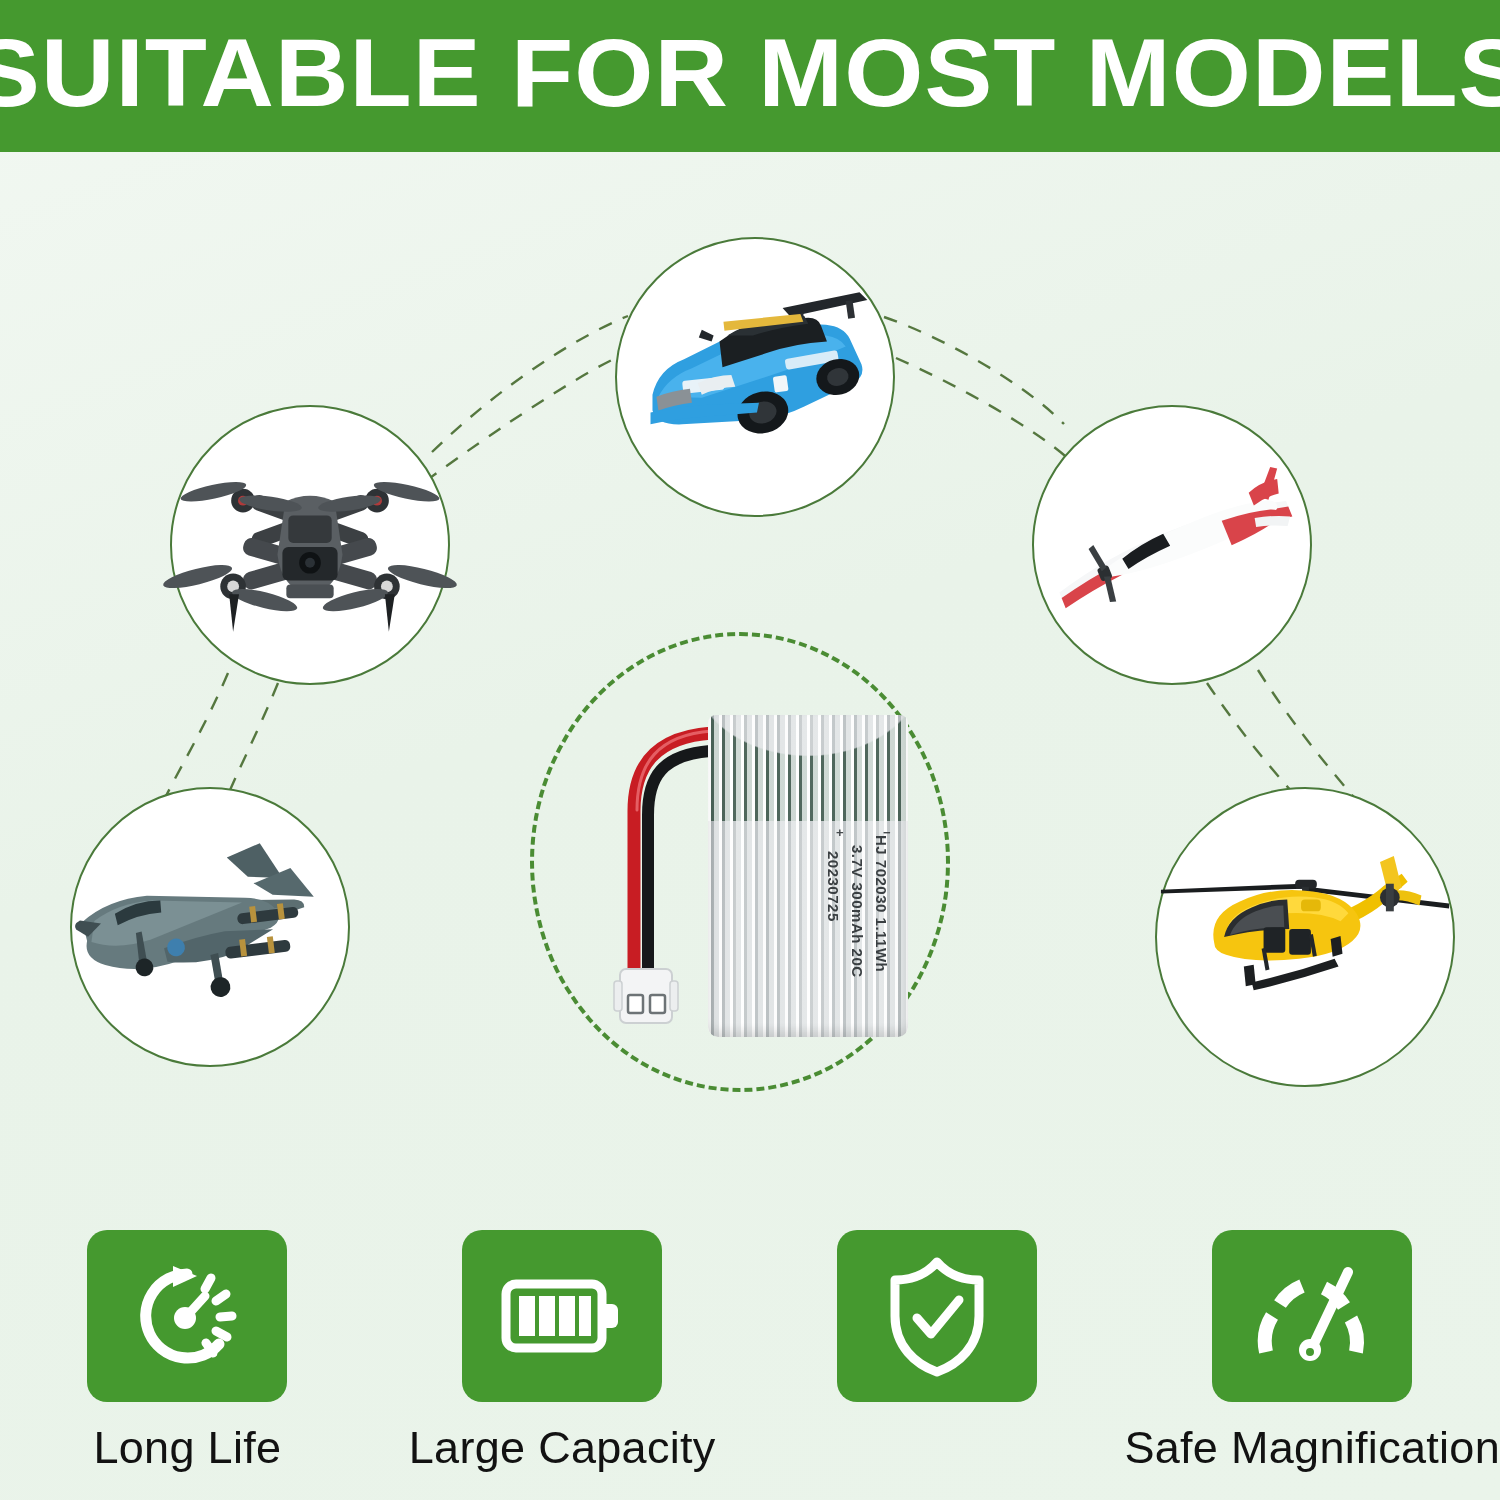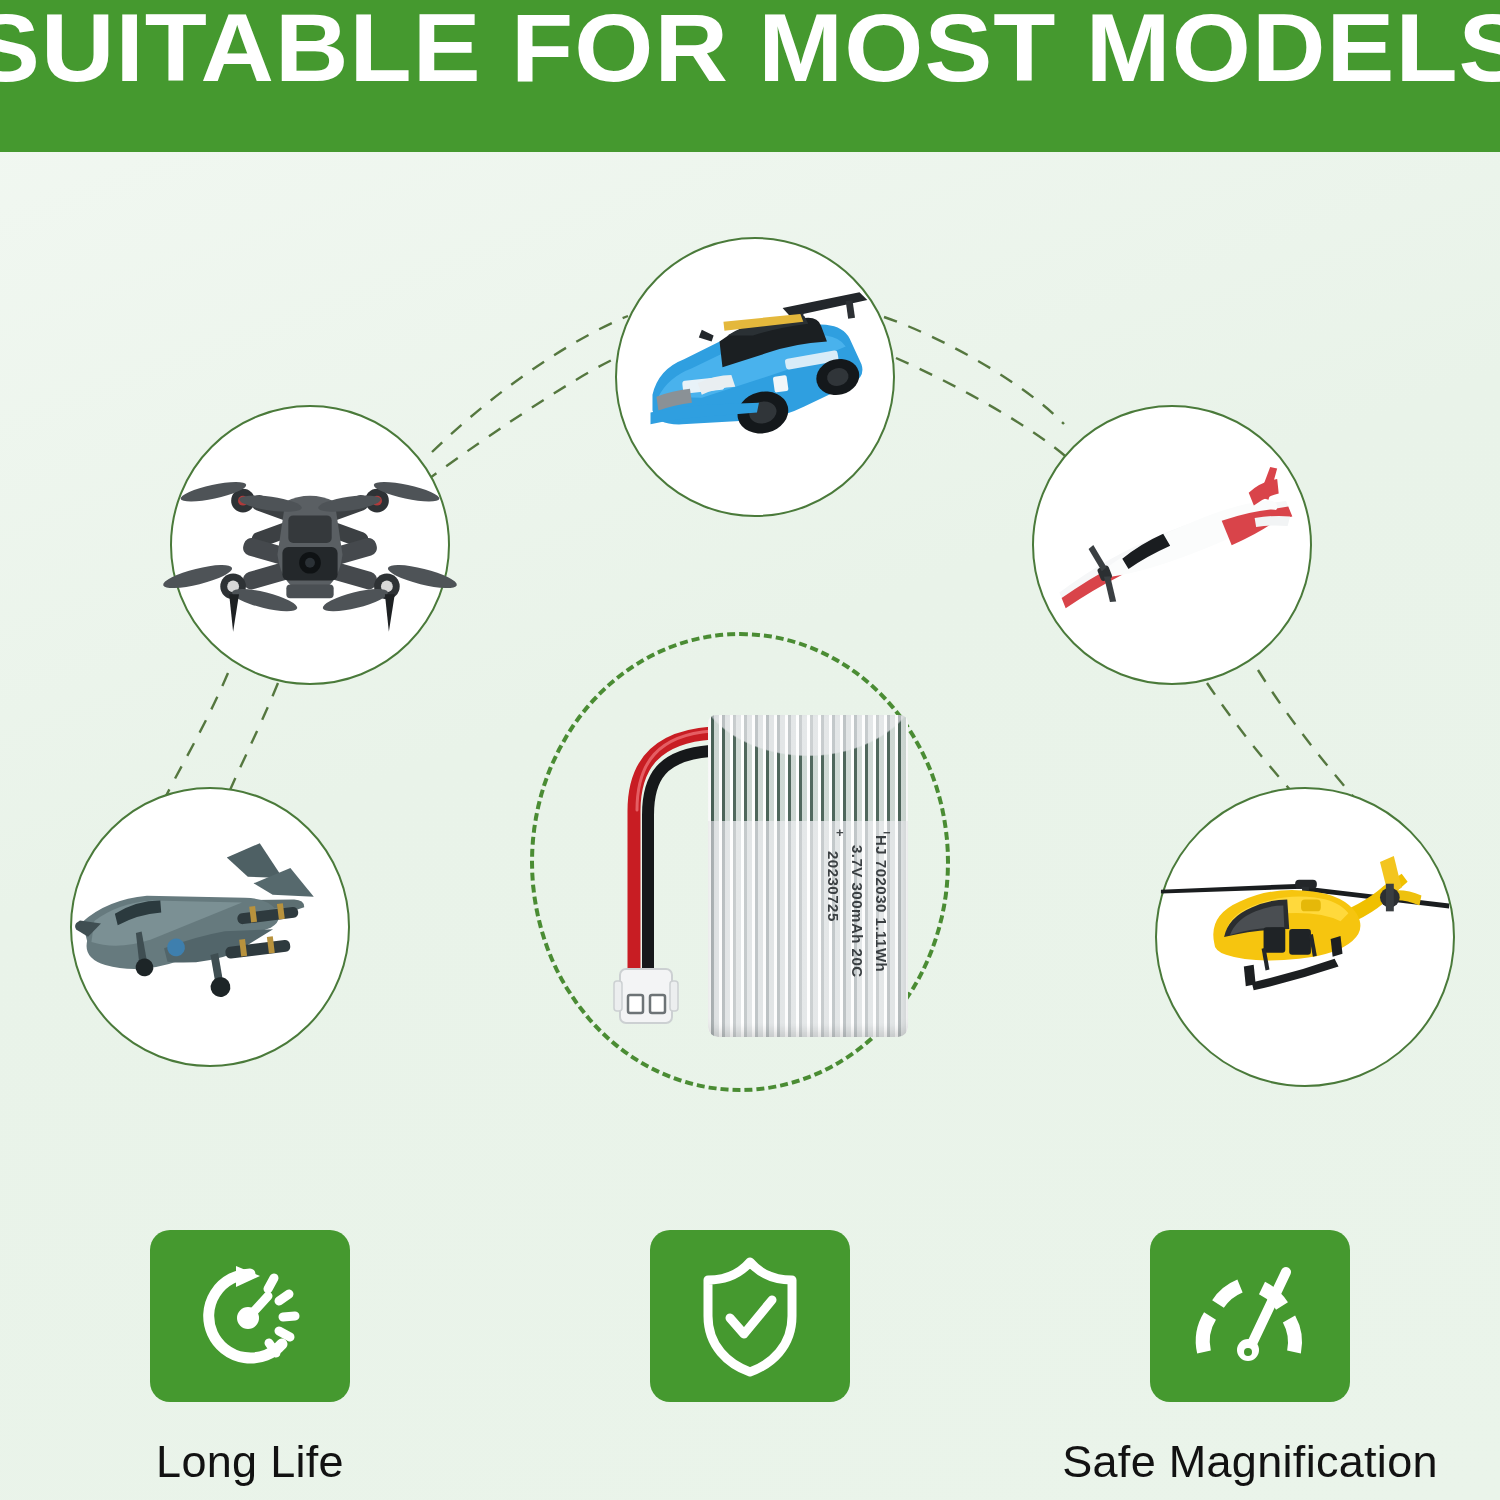--- a/index.html
+++ b/index.html
@@ -17,20 +17,21 @@
   }
 
   
   #header-banner {
     position: absolute;
     left: 0; top: 0;
     width: 1500px;
     height: 152px;
     background: #45992f;
     display: flex;
+    align-items: center;
     justify-content: center;
     overflow: hidden;
   }
   #header-title {
     color: #ffffff;
     font-family: "Liberation Sans Narrow", "Liberation Sans", sans-serif;
     font-size: 96px;
     font-weight: bold;
     letter-spacing: 1px;
     line-height: 1;
@@ -158,21 +159,21 @@
   .feature-icon-box {
     width: 200px;
     height: 172px;
     border-radius: 20px;
     background: #45992f;
     display: flex;
     align-items: center;
     justify-content: center;
   }
   .feature-label {
-    margin-top: 34px;
+    margin-top: 20px;
     font-family: "Liberation Sans Narrow", "Liberation Sans", sans-serif;
     font-size: 45px;
     color: #121212;
     white-space: nowrap;
     letter-spacing: 0.3px;
   }
 </style>
 </head>
 <body>
 
@@ -423,20 +424,35 @@
           <path d="M99 38 L89 45"></path>
           <path d="M105 60 L93 61"></path>
           <path d="M100 81 L89 75"></path>
           <path d="M86 97 L79 87"></path>
         </g>
       </svg>
     </div>
     <div class="feature-label">Long Life</div>
   </div>
 
+  <div class="feature-item">
+    <div class="feature-icon-box">
+      <svg width="124" height="104" viewBox="0 0 124 104">
+        <rect x="6" y="20" width="96" height="64" rx="10" fill="none" stroke="#ffffff" stroke-width="9"></rect>
+        <rect x="100" y="40" width="18" height="24" rx="6" fill="#ffffff"></rect>
+        <g fill="#ffffff">
+          <rect x="19" y="32" width="16" height="40"></rect>
+          <rect x="39" y="32" width="16" height="40"></rect>
+          <rect x="59" y="32" width="16" height="40"></rect>
+          <rect x="79" y="32" width="12" height="40"></rect>
+        </g>
+      </svg>
+    </div>
+    <div class="feature-label">Large Capacity</div>
+  </div>
 
   <div class="feature-item">
     <div class="feature-icon-box">
       <svg width="112" height="124" viewBox="0 0 112 124">
         <path d="M56 8 C 44 22 28 26 14 26 L14 62 C 14 92 34 110 56 118
                  C 78 110 98 92 98 62 L98 26 C 84 26 68 22 56 8 Z" fill="none" stroke="#ffffff" stroke-width="9" stroke-linejoin="round"></path>
         <path d="M36 64 L50 80 L78 46" fill="none" stroke="#ffffff" stroke-width="9" stroke-linecap="round" stroke-linejoin="round"></path>
       </svg>
     </div>
   </div>

